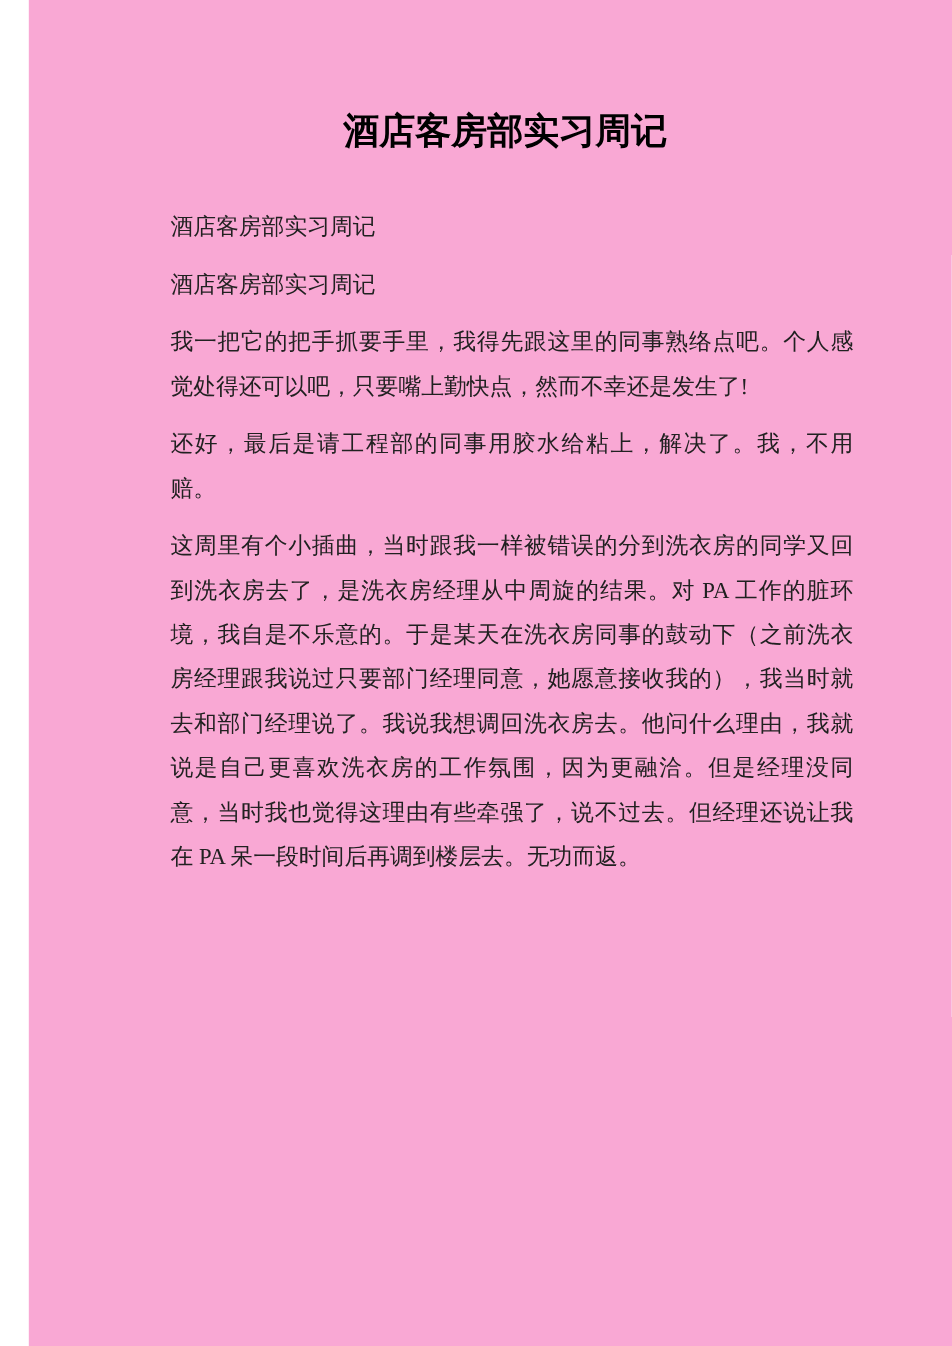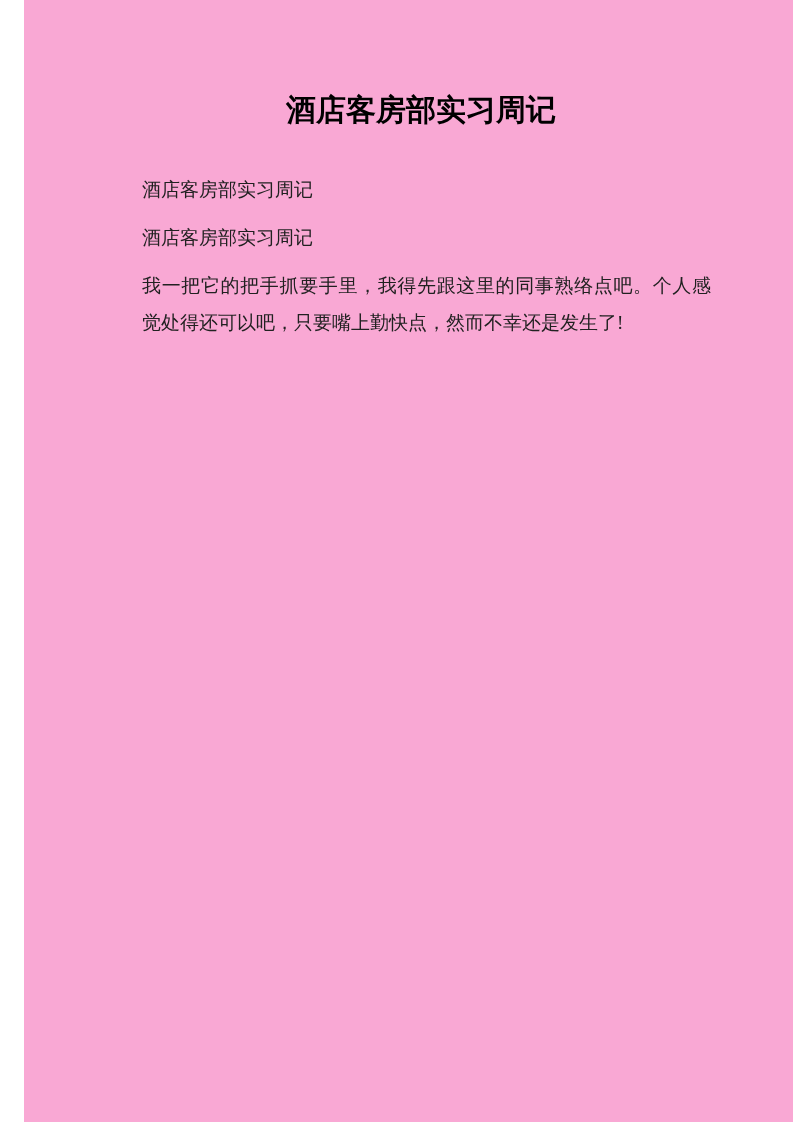--- a/index.html
+++ b/index.html
@@ -44,16 +44,18 @@
 <div class="page">
   <h1 class="doc-title">酒店客房部实习周记</h1>
 
   <p class="doc-paragraph">酒店客房部实习周记</p>
 
   <p class="doc-paragraph">酒店客房部实习周记</p>
 
   <p class="doc-paragraph">我一把它的把手抓要手里，我得先跟这里的同事熟络点吧。个人感觉处得还可以吧，只要嘴上勤快点，然而不幸还是发生了!</p>
 
 
+  <p class="doc-paragraph">还好，最后是请工程部的同事用胶水给粘上，解决了。我，不用赔。</p>
 
 
 
+  <p class="doc-paragraph">这周里有个小插曲，当时跟我一样被错误的分到洗衣房的同学又回到洗衣房去了，是洗衣房经理从中周旋的结果。对 PA 工作的脏环境，我自是不乐意的。于是某天在洗衣房同事的鼓动下（之前洗衣房经理跟我说过只要部门经理同意，她愿意接收我的），我当时就去和部门经理说了。我说我想调回洗衣房去。他问什么理由，我就说是自己更喜欢洗衣房的工作氛围，因为更融洽。但是经理没同意，当时我也觉得这理由有些牵强了，说不过去。但经理还说让我在 PA 呆一段时间后再调到楼层去。无功而返。</p>
 </div>
 
 </body></html>

